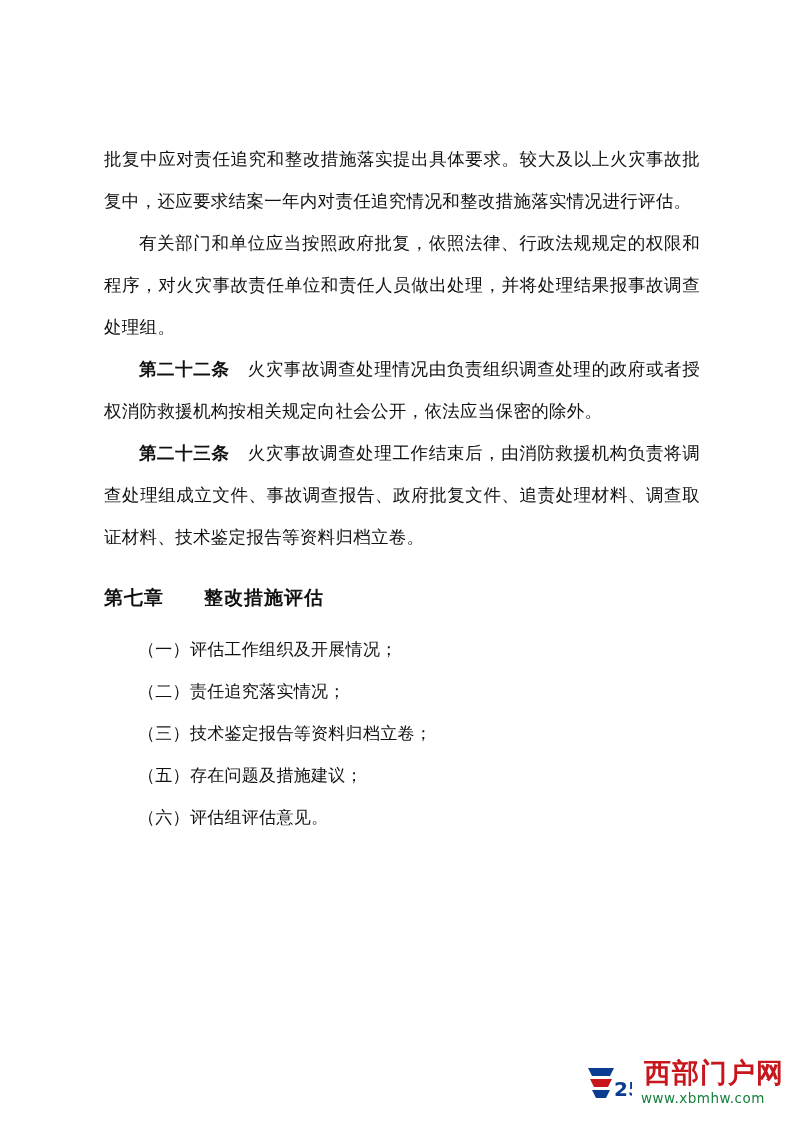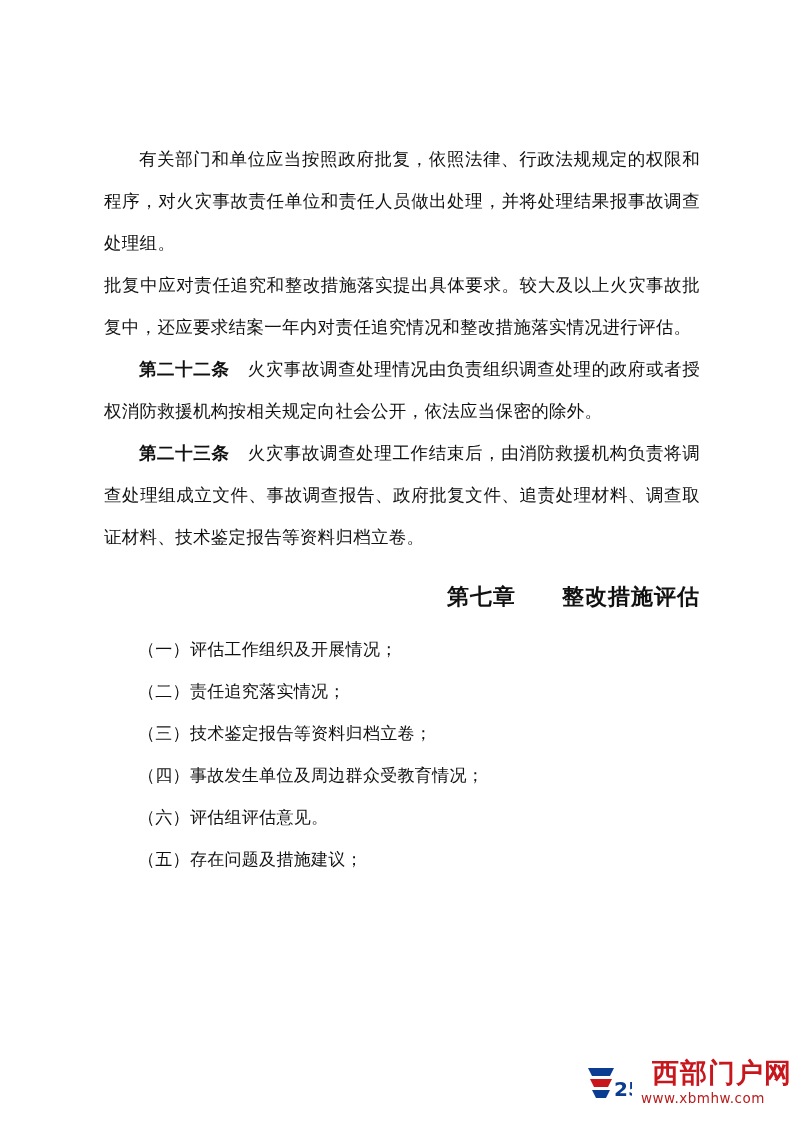--- a/index.html
+++ b/index.html
@@ -33,23 +33,23 @@
     line-height: 42px;
     text-align: justify;
     text-justify: inter-ideograph;
     margin: 0;
     letter-spacing: 0.3px;
   }
   .indent {
     text-indent: 2em;
   }
   .chapter-title {
-    font-size: 22px;
+    font-size: 19px;
     line-height: 42px;
-    text-align: right;
+    text-align: left;
     margin: 0;
     padding-top: 18px;
     padding-bottom: 10px;
     letter-spacing: 1px;
   }
   .art-label {
     font-weight: bold;
   }
   .listitem {
     font-size: 17px;
@@ -68,65 +68,64 @@
   }
   .logo-mark {
     position: absolute;
     left: 0;
     top: 2px;
     width: 48px;
     height: 48px;
   }
   .logo-text {
     position: absolute;
-    left: 68px;
+    left: 60px;
     top: 0px;
     font-size: 27px;
     font-weight: bold;
     color: #c8161d;
     letter-spacing: 1px;
     line-height: 34px;
     white-space: nowrap;
   }
   .logo-url {
     position: absolute;
     left: 57px;
     top: 33px;
     font-size: 13.5px;
-    color: #b91c1c;
+    color: #15803d;
     letter-spacing: 0.5px;
     line-height: 18px;
     white-space: nowrap;
     font-family: "DejaVu Sans", "Liberation Sans", sans-serif;
   }
 </style>
 </head>
 <body>
 
 <div class="page">
   <div class="content">
 
+    <p class="para">批复中应对责任追究和整改措施落实提出具体要求。较大及以上火灾事故批复中，还应要求结案一年内对责任追究情况和整改措施落实情况进行评估。</p>
+
     <p class="para indent">有关部门和单位应当按照政府批复，依照法律、行政法规规定的权限和程序，对火灾事故责任单位和责任人员做出处理，并将处理结果报事故调查处理组。</p>
-
-    <p class="para">批复中应对责任追究和整改措施落实提出具体要求。较大及以上火灾事故批复中，还应要求结案一年内对责任追究情况和整改措施落实情况进行评估。</p>
 
     <p class="para indent"><span class="art-label">第二十二条</span><span>　</span><span>火灾事故调查处理情况由负责组织调查处理的政府或者授权消防救援机构按相关规定向社会公开，依法应当保密的除外。</span></p>
 
     <p class="para indent"><span class="art-label">第二十三条</span><span>　</span><span>火灾事故调查处理工作结束后，由消防救援机构负责将调查处理组成立文件、事故调查报告、政府批复文件、追责处理材料、调查取证材料、技术鉴定报告等资料归档立卷。</span></p>
 
     <h2 class="chapter-title">第七章　　整改措施评估</h2>
 
 
 
     <p class="listitem">（一）评估工作组织及开展情况；</p>
     <p class="listitem">（二）责任追究落实情况；</p>
     <p class="listitem">（三）技术鉴定报告等资料归档立卷；</p>
-    <p class="listitem">（四）事故发生单位及周边群众受教育情况；</p>
+    <p class="listitem">（五）存在问题及措施建议；</p>
     <p class="listitem">（六）评估组评估意见。</p>
-    <p class="listitem">（五）存在问题及措施建议；</p>
 
   </div>
 
   <div class="logo">
     <svg class="logo-mark" viewBox="0 0 48 48">
       <polygon points="4,10 30,10 26,18 8,18" fill="#0a3d91"></polygon>
       <polygon points="6,21 28,21 24,29 10,29" fill="#c8161d"></polygon>
       <polygon points="8,32 26,32 22,40 12,40" fill="#0a3d91"></polygon>
       <text x="30" y="38" font-size="20" font-weight="bold" fill="#0a3d91" font-family="DejaVu Sans, sans-serif">25</text>
     </svg>

